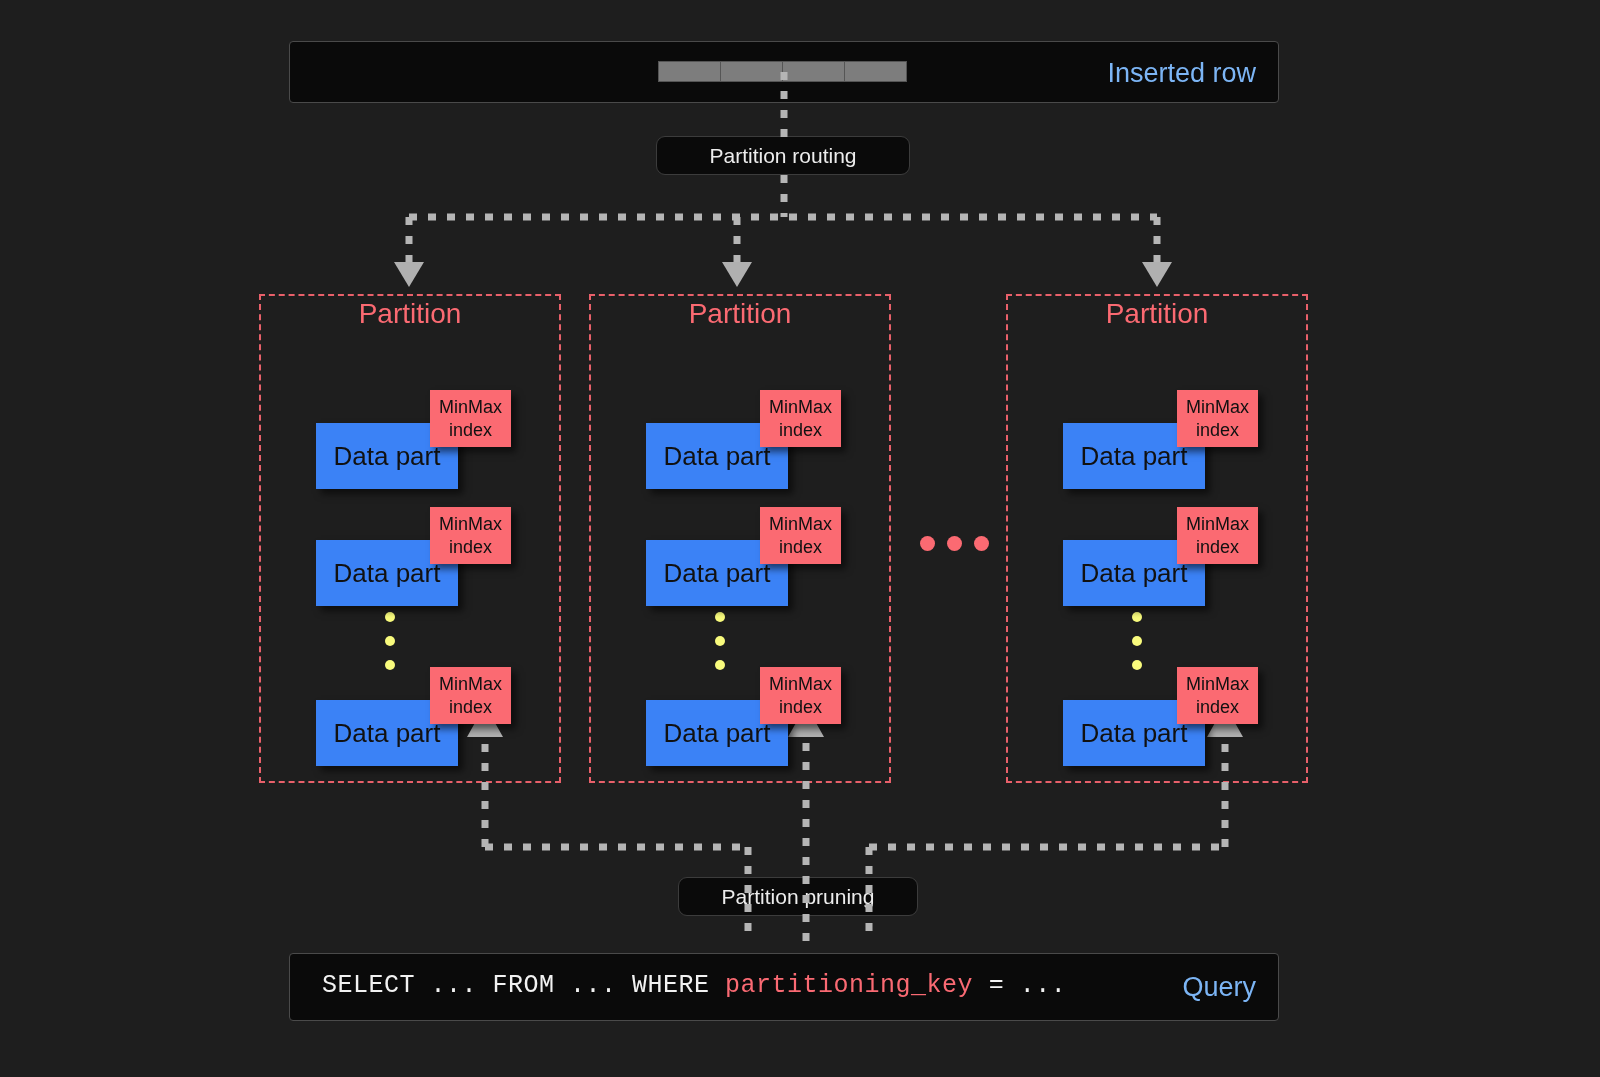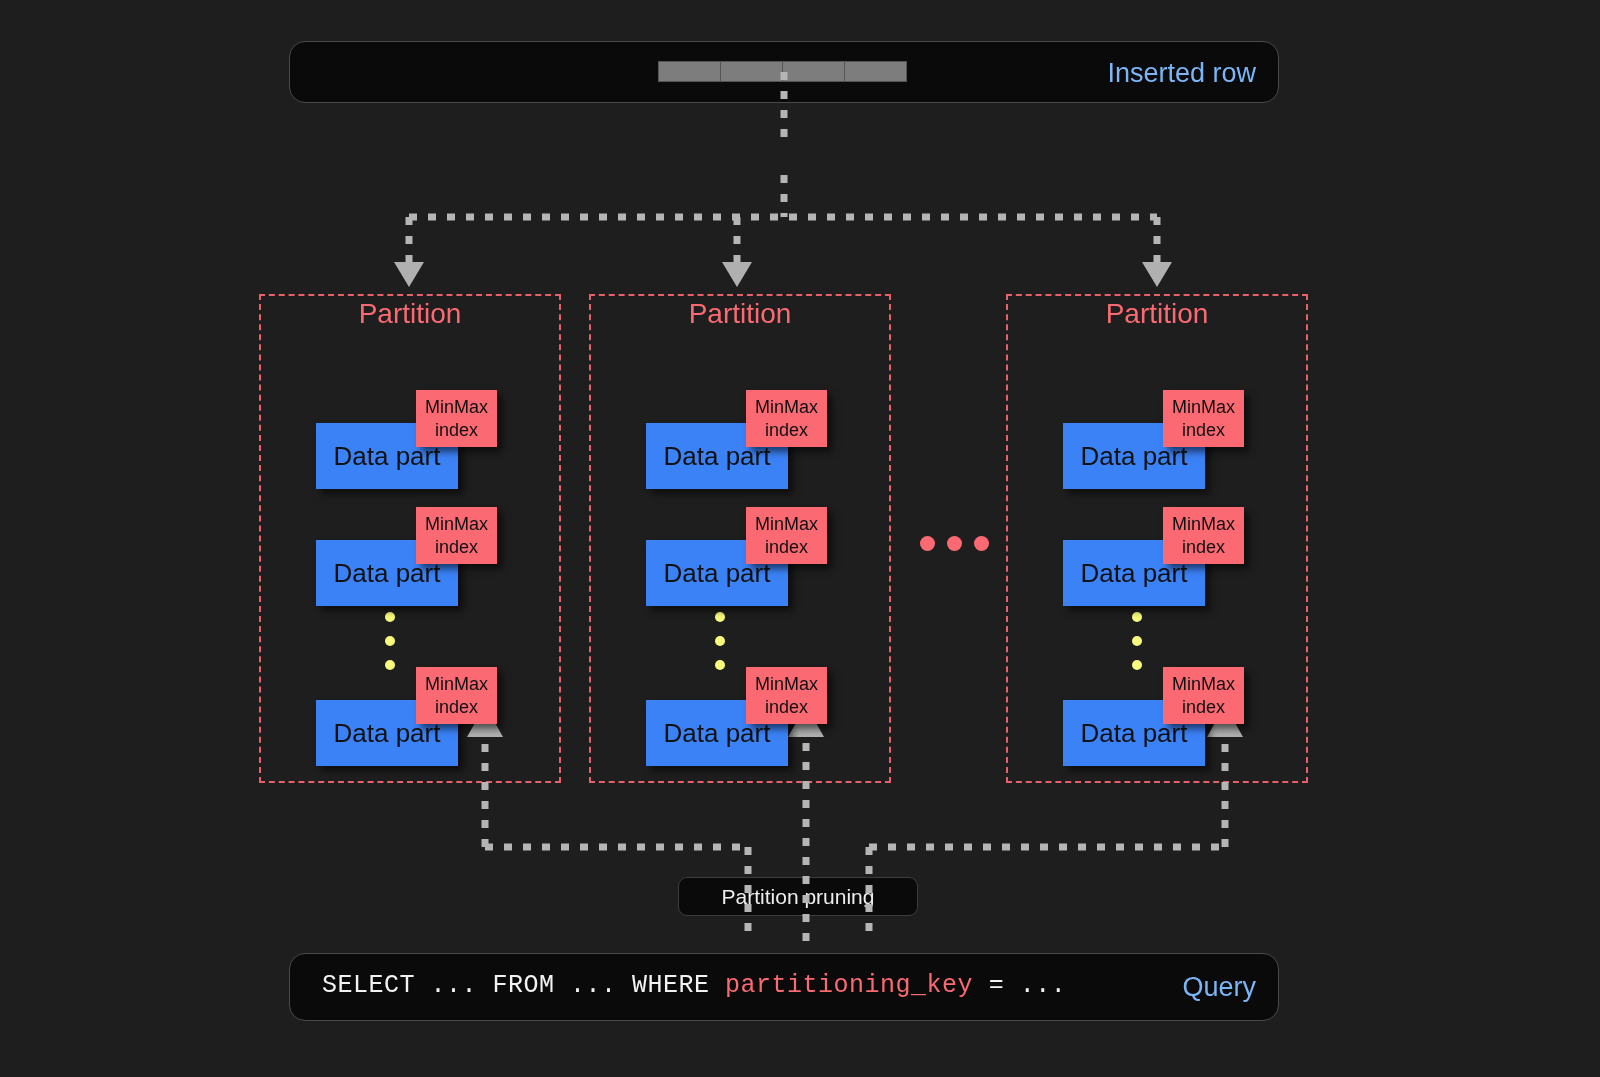--- a/index.html
+++ b/index.html
@@ -14,21 +14,21 @@
     background: #1e1e1e;
     font-family: "Liberation Sans", sans-serif;
     overflow: hidden;
   }
 
   
   .panel {
     position: absolute;
     background: #0a0a0a;
     border: 1px solid #4a4a4a;
-    border-radius: 16px;
+    border-radius: 4px;
     box-sizing: border-box;
   }
   #inserted-row-panel { left: 289px; top: 41px; width: 990px; height: 62px; }
   #query-panel       { left: 289px; top: 953px; width: 990px; height: 68px; }
 
   .panel-label {
     position: absolute;
     color: #7cb5f5;
     font-size: 27px;
     line-height: 1;
@@ -123,21 +123,21 @@
     color: #111;
     font-size: 26px;
     display: flex;
     align-items: center;
     justify-content: center;
     box-shadow: 5px 5px 7px rgba(0,0,0,0.55);
     z-index: 1;
   }
   .minmax {
     position: absolute;
-    left: 100px;
+    left: 114px;
     top: 0;
     width: 81px;
     height: 57px;
     background: #fb6a72;
     color: #111;
     font-size: 18px;
     line-height: 1.25;
     text-align: center;
     display: flex;
     flex-direction: column;
@@ -204,20 +204,21 @@
     <span class="panel-label" id="inserted-row-label">Inserted row</span>
   </div>
 
   <div id="row-cells">
     <span class="cell"></span>
     <span class="cell"></span>
     <span class="cell"></span>
     <span class="cell"></span>
   </div>
 
+  <div class="pill" id="partition-routing-pill">Partition routing</div>
 
   <div class="partition-box" id="partition-1">
     <div class="partition-title">Partition</div>
 
     <div class="part-group g1">
       <div class="minmax">
         <span>MinMax</span>
         <span>index</span>
       </div>
       <div class="data-part">Data part</div>

